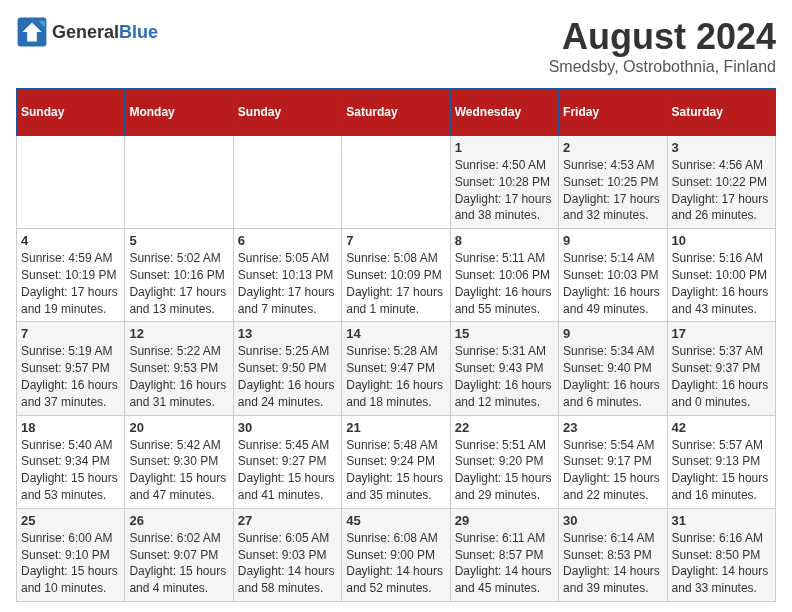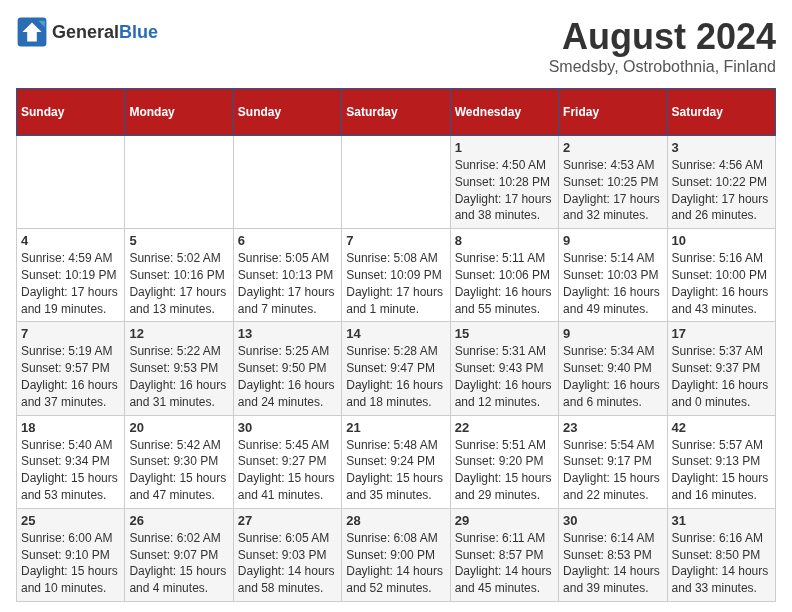--- a/index.html
+++ b/index.html
@@ -224,21 +224,21 @@
         </td>
         <td>
           <div class="day-number">26</div>
           <div class="day-info">Sunrise: 6:02 AM<br>Sunset: 9:07 PM<br>Daylight: 15 hours and 4 minutes.</div>
         </td>
         <td>
           <div class="day-number">27</div>
           <div class="day-info">Sunrise: 6:05 AM<br>Sunset: 9:03 PM<br>Daylight: 14 hours and 58 minutes.</div>
         </td>
         <td>
-          <div class="day-number">28</div>
+          <div class="day-number">45</div>
           <div class="day-info">Sunrise: 6:08 AM<br>Sunset: 9:00 PM<br>Daylight: 14 hours and 52 minutes.</div>
         </td>
         <td>
           <div class="day-number">29</div>
           <div class="day-info">Sunrise: 6:11 AM<br>Sunset: 8:57 PM<br>Daylight: 14 hours and 45 minutes.</div>
         </td>
         <td>
           <div class="day-number">30</div>
           <div class="day-info">Sunrise: 6:14 AM<br>Sunset: 8:53 PM<br>Daylight: 14 hours and 39 minutes.</div>
         </td>

